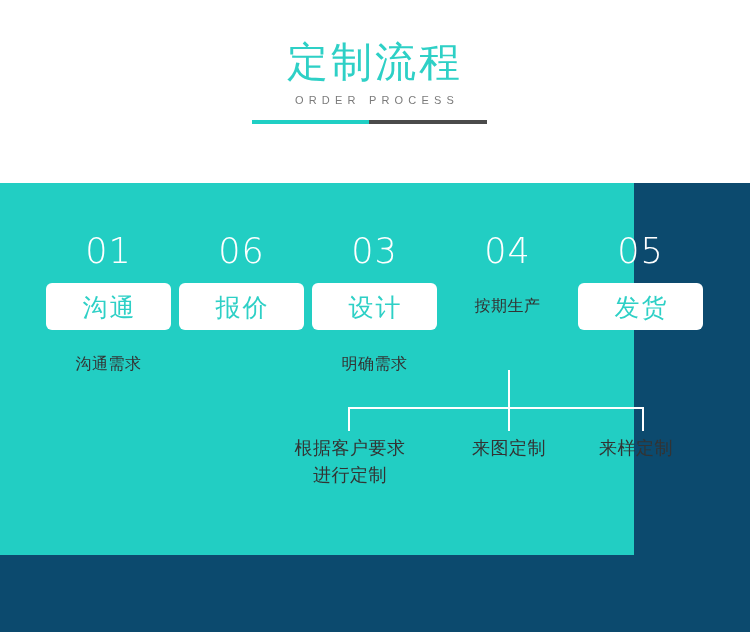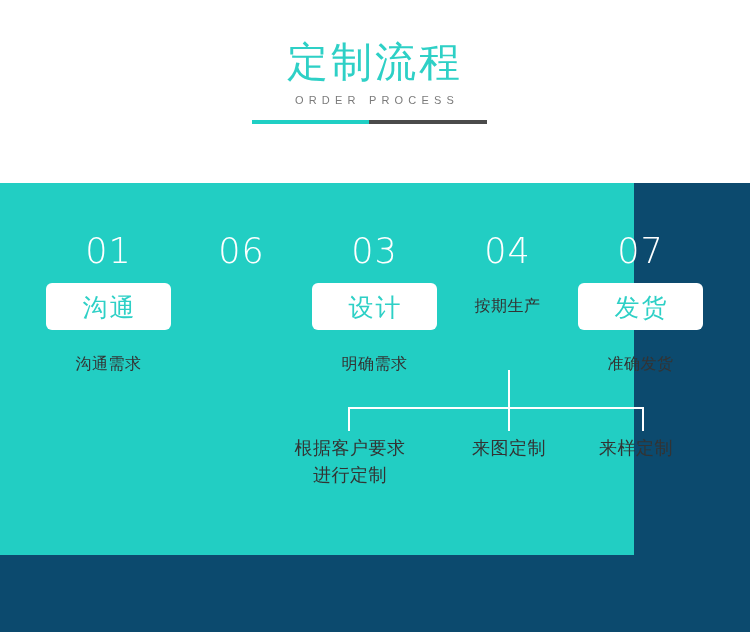--- a/index.html
+++ b/index.html
@@ -177,41 +177,43 @@
       <div class="step" style="left:0px;">
         <div class="step-num">01</div>
         <div class="step-pill">
           <span class="step-pill-label">沟通</span>
         </div>
         <div class="step-sub">沟通需求</div>
       </div>
 
       <div class="step" style="left:133px;">
         <div class="step-num">06</div>
+        <div class="step-pill">
+          <span class="step-pill-label">报价</span>
+        </div>
       </div>
 
       <div class="step" style="left:266px;">
         <div class="step-num">03</div>
         <div class="step-pill">
           <span class="step-pill-label">设计</span>
         </div>
         <div class="step-sub">明确需求</div>
       </div>
 
       <div class="step" style="left:399px;">
         <div class="step-num">04</div>
         <div class="step-sub">按期生产</div>
       </div>
 
       <div class="step" style="left:532px;">
-        <div class="step-num">07</div>
+        <div class="step-num">05</div>
         <div class="step-pill">
           <span class="step-pill-label">发货</span>
         </div>
-        <div class="step-sub">准确发货</div>
       </div>
 
     </div>
 
     <div class="conn conn-stem"></div>
     <div class="conn conn-bar"></div>
     <div class="conn conn-leg-l"></div>
     <div class="conn conn-leg-c"></div>
     <div class="conn conn-leg-r"></div>
 

